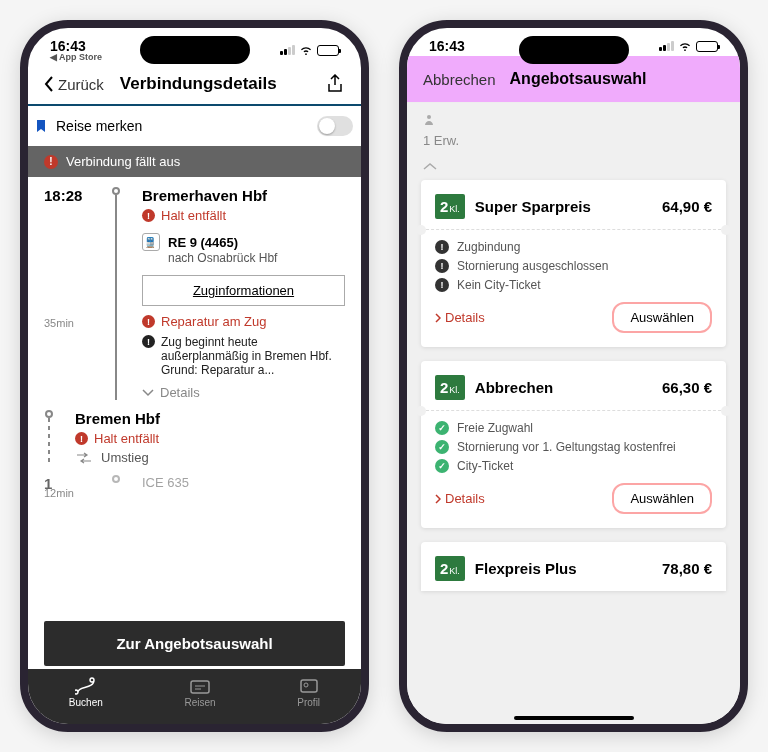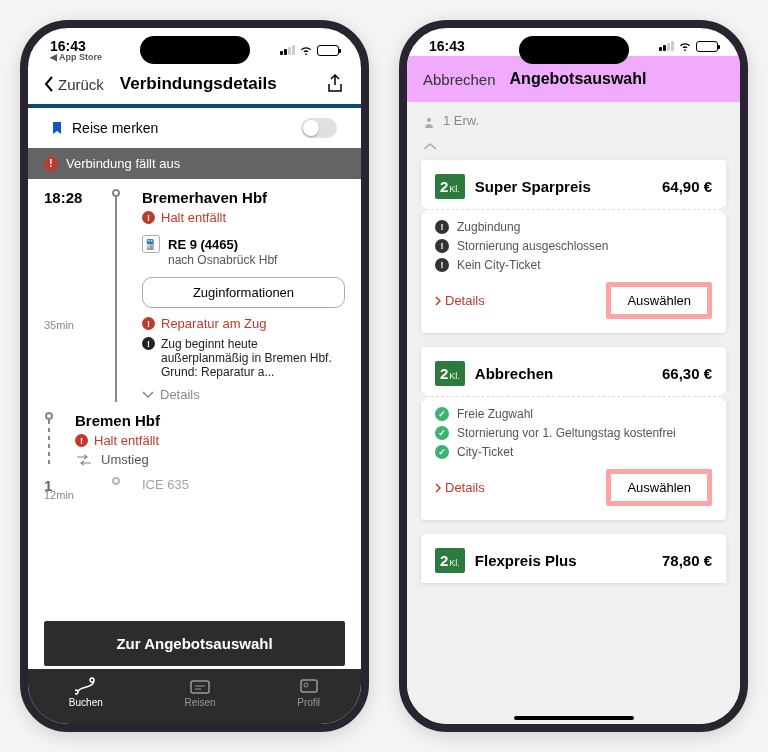--- a/index.html
+++ b/index.html
@@ -30,21 +30,21 @@
   .battery::after { content:''; position:absolute; right:-3px; top:3px; width:2px; height:4px; background:#000; border-radius:0 1px 1px 0; }
   .battery .fill { width: 70%; height: 100%; background:#000; border-radius:1px; }
   
   
   .nav-header { display: flex; align-items: center; padding: 10px 16px; gap: 16px; }
   .nav-back { display: flex; align-items: center; gap: 4px; font-size: 15px; color: #333; }
   .nav-back svg { width: 10px; height: 16px; }
   .nav-title { font-weight: 700; font-size: 17px; flex: 1; }
   .nav-share { width: 20px; height: 20px; }
   .date-row { display: flex; justify-content: space-between; padding: 6px 16px 10px; font-size: 13px; color: #333; }
-  .merken-row { display: flex; align-items: center; padding: 10px 24px; border-top: 4px solid #0c4a6e; gap: 10px; }
+  .merken-row { display: flex; align-items: center; padding: 10px 8px; border-top: 2px solid #0c4a6e; gap: 10px; }
   .bookmark-icon { width: 10px; height: 14px; color: #1455c0; }
   .merken-row .lbl { flex: 1; font-size: 14px; }
   .toggle { width: 36px; height: 20px; background: #e0e0e0; border-radius: 10px; position: relative; }
   .toggle::after { content:''; position:absolute; left:2px; top:2px; width:16px; height:16px; background:#fff; border-radius:50%; box-shadow:0 1px 2px rgba(0,0,0,0.3); }
   
   .alert-bar { background: #646464; color: #fff; display: flex; align-items: center; gap: 8px; padding: 8px 16px; font-size: 13px; }
   .alert-bar .dot { width: 14px; height: 14px; background: #c0392b; border-radius: 50%; display: flex; align-items: center; justify-content: center; color:#fff; font-size:10px; font-weight:bold; }
   
   .timeline { flex: 1; overflow: hidden; position: relative; }
   .stop-row { display: flex; padding: 10px 16px 0; gap: 21px; }
@@ -54,59 +54,59 @@
   .line-col .vline { flex:1; width: 2px; background: #888; }
   .line-col .vline.dashed { background: repeating-linear-gradient(#888 0 4px, transparent 4px 8px); }
   .content-col { flex: 1; }
   .station-name { font-weight: 700; font-size: 15px; margin-bottom: 4px; }
   .warn-red { color: #c0392b; font-size: 13px; display: flex; align-items: center; gap: 6px; }
   .warn-red .dot { width: 13px; height: 13px; background: #c0392b; border-radius: 50%; color:#fff; display:flex;align-items:center;justify-content:center;font-size:9px;font-weight:bold; }
   .train-box { margin-top: 10px; }
   .train-id { display: flex; align-items: center; gap: 8px; font-size: 13px; }
   .train-icon { width: 18px; height: 18px; border: 1px solid #aaa; border-radius: 3px; display: flex; align-items: center; justify-content: center; font-size: 10px; }
   .train-dest { font-size: 12px; color: #555; margin-left: 26px; }
-  .btn-outline { width: 100%; border: 1px solid #aaa; background: #fff; padding: 7px; font-size: 13px; margin-top: 10px; border-radius: 10px; text-align:center;}
+  .btn-outline { width: 100%; border: 1px solid #aaa; background: #fff; padding: 7px; font-size: 13px; margin-top: 10px; border-radius: 0; text-align:center;text-decoration:underline;}
   .warn-blk { color: #222; font-size: 12px; display: flex; align-items: flex-start; gap: 6px; margin-top: 6px; }
   .warn-blk .dot { width: 13px; height: 13px; min-width:13px; background: #222; border-radius: 50%; color:#fff; display:flex;align-items:center;justify-content:center;font-size:9px;font-weight:bold; }
   .details-toggle { display: flex; align-items: center; gap: 6px; color: #888; font-size: 13px; margin-top: 8px; }
   .duration-side { font-size: 11px; color: #888; position: absolute; left: 16px; }
   .dur1 { top: 140px; } .dur2 { top: 310px; }
   .transfer { display: flex; align-items: center; gap: 8px; font-size: 13px; color: #555; margin-top:4px;}
   .transfer svg { width: 18px; height: 12px; }
   
   .cta-btn { position: absolute; bottom: 58px; left: 16px; right: 16px; background: #2c2c2c; color: #fff; padding: 14px; text-align: center; font-weight: 600; font-size: 15px; border-radius: 2px; }
   .tabbar { position: absolute; bottom: 0; left: 0; right: 0; background: #2c2c2c; display: flex; justify-content: space-around; padding: 8px 0 16px; }
   .tab { display: flex; flex-direction: column; align-items: center; gap: 2px; color: #999; font-size: 10px; }
   .tab.active { color: #fff; }
   .tab svg { width: 22px; height: 18px; }
   
   
   .p2-content { flex:1; background: #f0f0f0; overflow:hidden; display:flex; flex-direction:column;}
   .sheet-header { display: flex; align-items: center; padding: 14px 16px; background:#f0abfc; border-bottom:1px solid #eee; gap: 14px; }
   .sheet-cancel { font-size: 15px; color: #333; }
   .sheet-title { font-weight: 700; font-size: 16px; }
-  .pax-row { display: flex; align-items: flex-end; gap: 8px; padding: 10px 16px; font-size: 13px; color: #888; }
+  .pax-row { display: flex; align-items: flex-start; gap: 8px; padding: 10px 16px; font-size: 13px; color: #888; flex-direction: column; }
   .section-hdr { display: flex; justify-content: space-between; align-items: center; padding: 4px 16px 10px; font-size: 16px; color: #444; }
   .section-hdr svg { width: 14px; height: 8px; stroke:#aaa; }
   .card { background: #fff; margin: 0 14px 14px; border-radius: 4px; box-shadow: 0 1px 4px rgba(0,0,0,0.1); padding: 14px; position:relative; }
   .card-top { display: flex; align-items: center; gap: 10px; margin-bottom: 10px; }
   .class-badge { background: #2d7a3e; color: #fff; font-size: 12px; padding: 4px 5px; border-radius: 2px; display:flex;align-items:baseline;}
   .class-badge .num{font-size:15px;font-weight:600;} .class-badge .kl{font-size:9px;margin-left:1px;}
   .fare-name { font-weight: 700; font-size: 15px; flex: 1; }
   .fare-price { font-weight: 700; font-size: 15px; }
   .perforation { height: 1px; border-top: 1px dashed #ddd; margin: 6px -14px 10px; position: relative; }
   .perforation::before, .perforation::after { content:''; position:absolute; width:10px; height:10px; background:#f0f0f0; border-radius:50%; top:-5px; }
   .perforation::before { left:-5px; } .perforation::after { right:-5px; }
   .bullet { display: flex; align-items: center; gap: 8px; font-size: 12px; color: #555; margin: 5px 0; }
   .bullet .ic { width: 14px; height: 14px; border-radius: 50%; display:flex;align-items:center;justify-content:center;color:#fff;font-size:9px;font-weight:bold; }
   .ic-dark { background: #333; } .ic-green { background: #3cb371; }
   .card-actions { display: flex; justify-content: space-between; align-items: center; margin-top: 10px; }
   .details-link { color: #c0392b; font-size: 13px; display:flex; align-items:center; gap:4px; }
   .details-link svg { width:6px; height:10px; stroke:#c0392b; }
-  .select-btn { border: 5px solid #fca5a5; background: #fff; padding: 6px 16px; font-size: 13px; border-radius: 2px; }
+  .select-btn { border: 2px solid #fca5a5; background: #fff; padding: 6px 16px; font-size: 13px; border-radius: 12px; }
   .card-mini { background:#fff; margin: 0 14px; border-radius: 4px 4px 0 0; box-shadow: 0 1px 4px rgba(0,0,0,0.1); padding: 14px 14px 0; }
   .home-ind { position:absolute; bottom:4px; left:50%; transform:translateX(-50%); width:120px; height:4px; background:#000; border-radius:2px; }
 </style>
 </head>
 <body>
 
 <div class="phone">
   <div class="notch"></div>
   <div class="status-bar">
     <div class="status-left">

